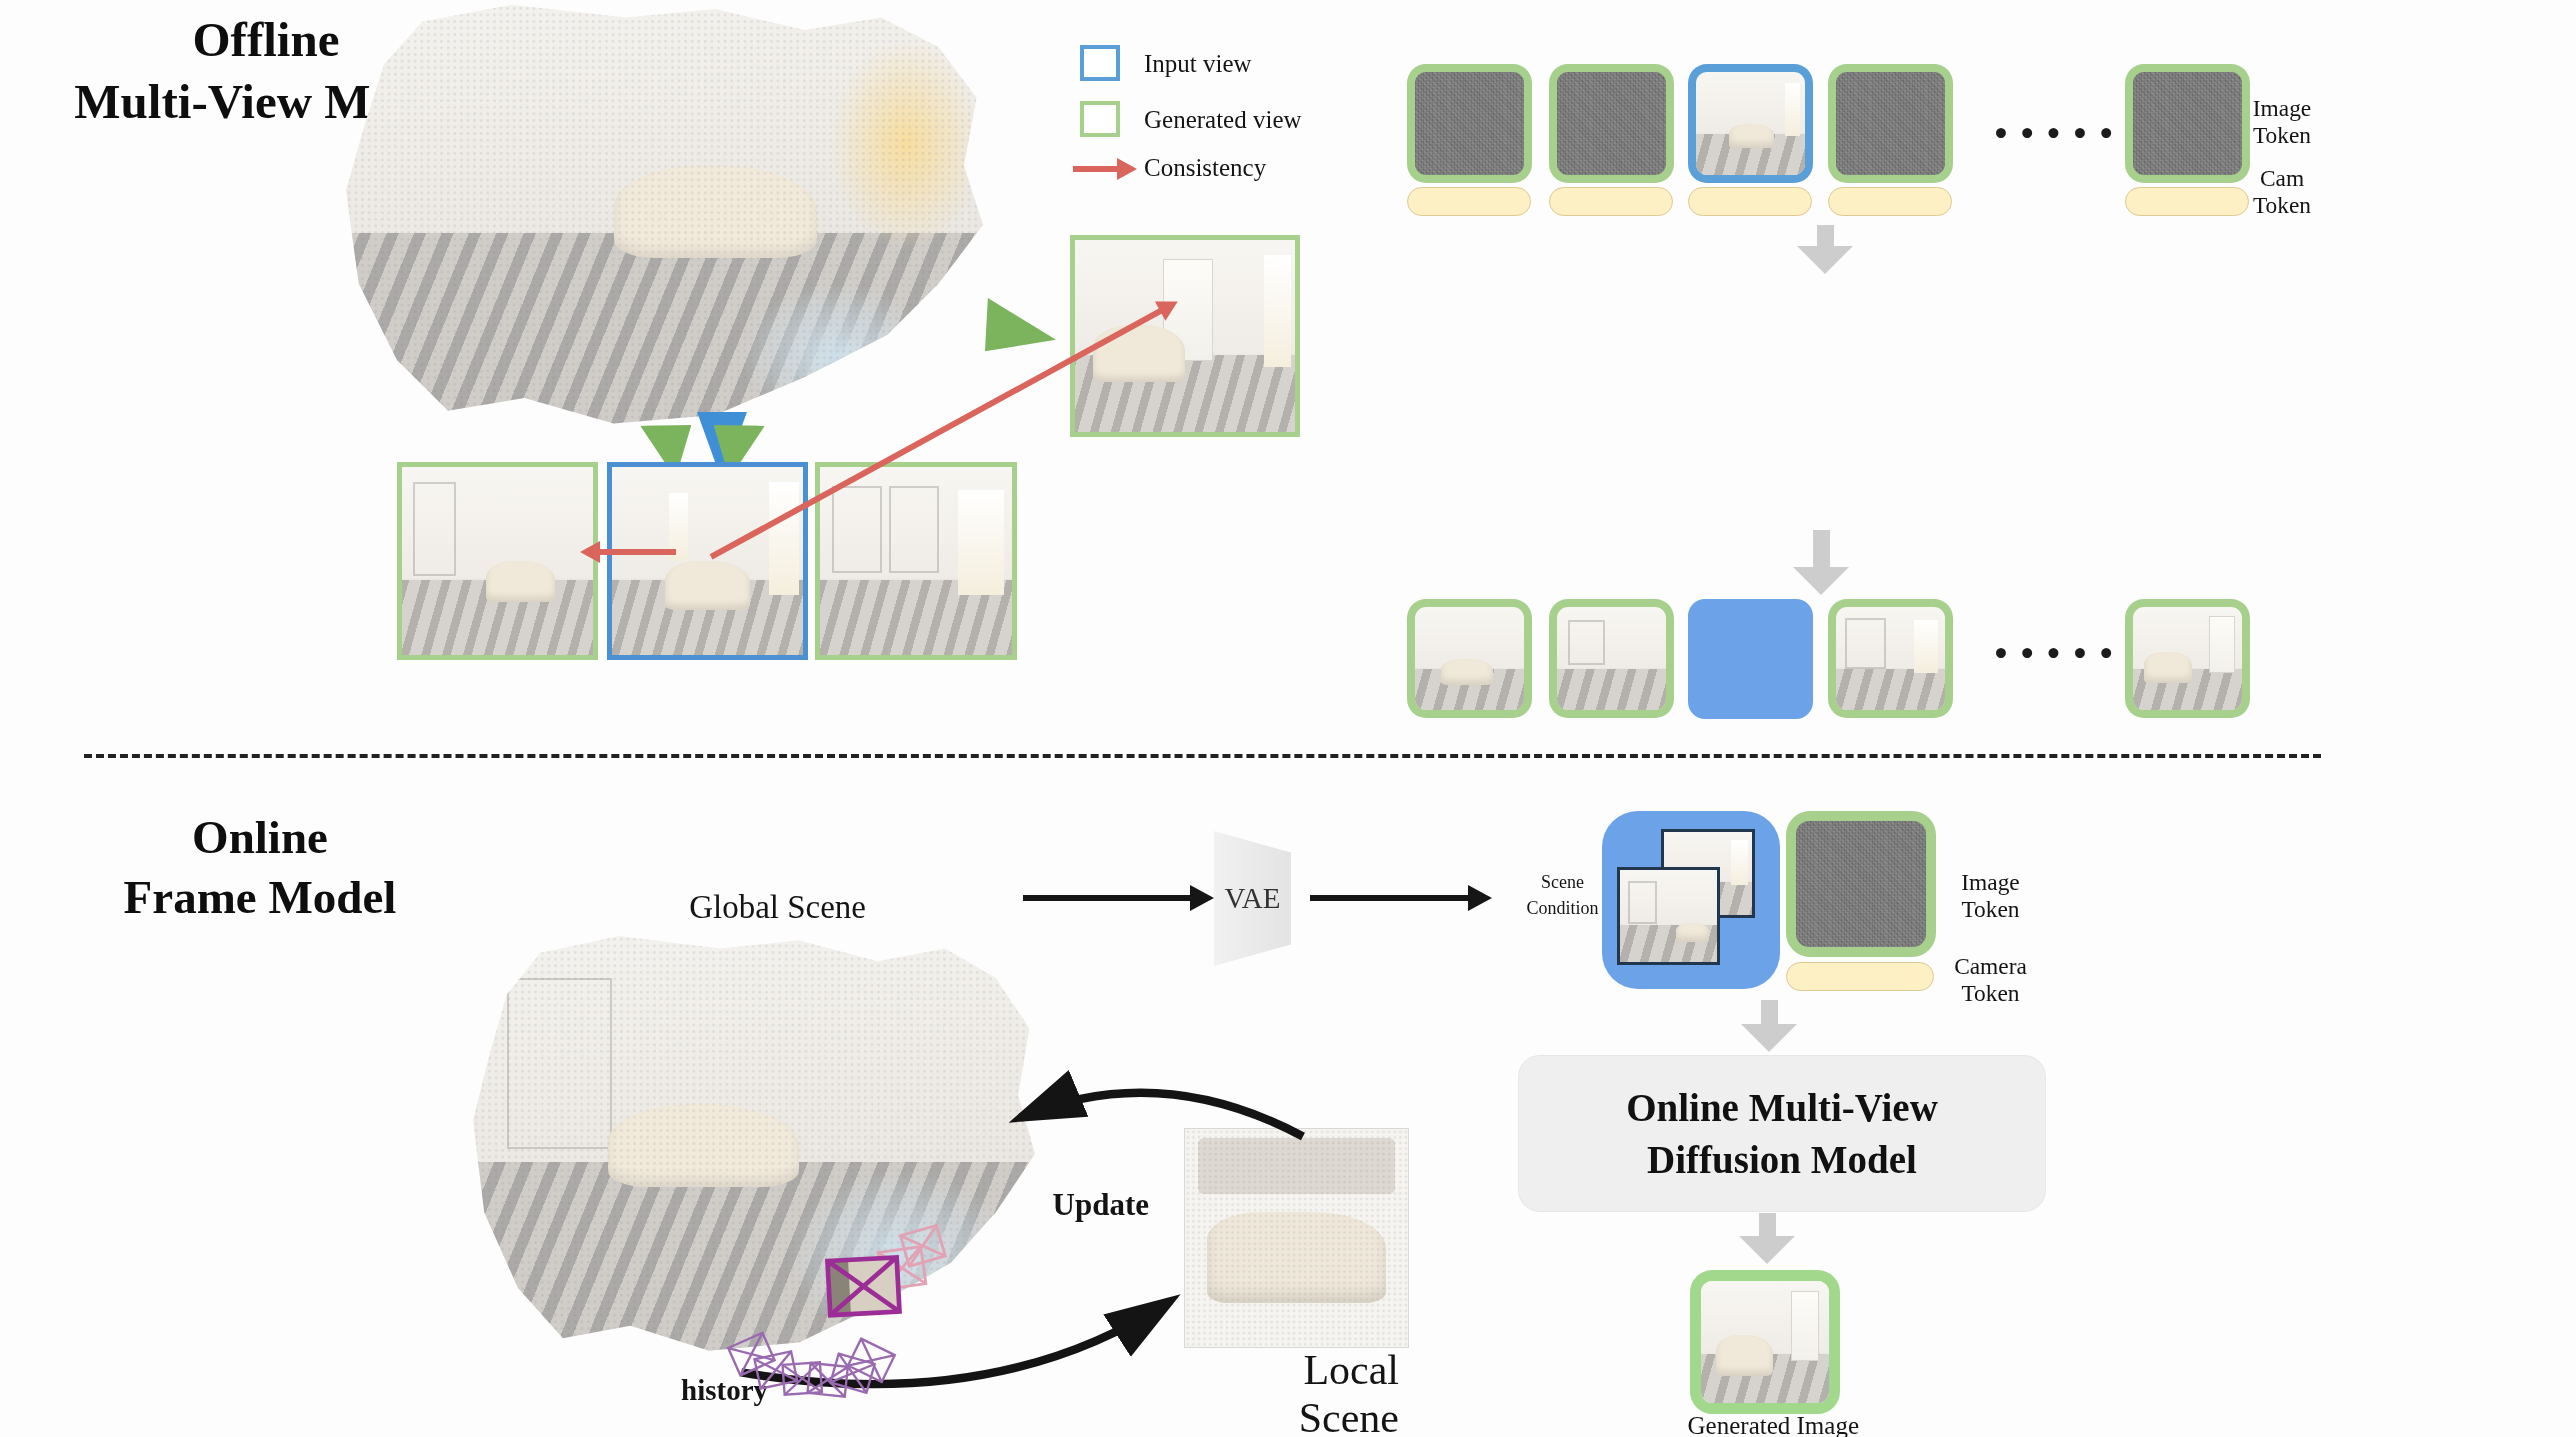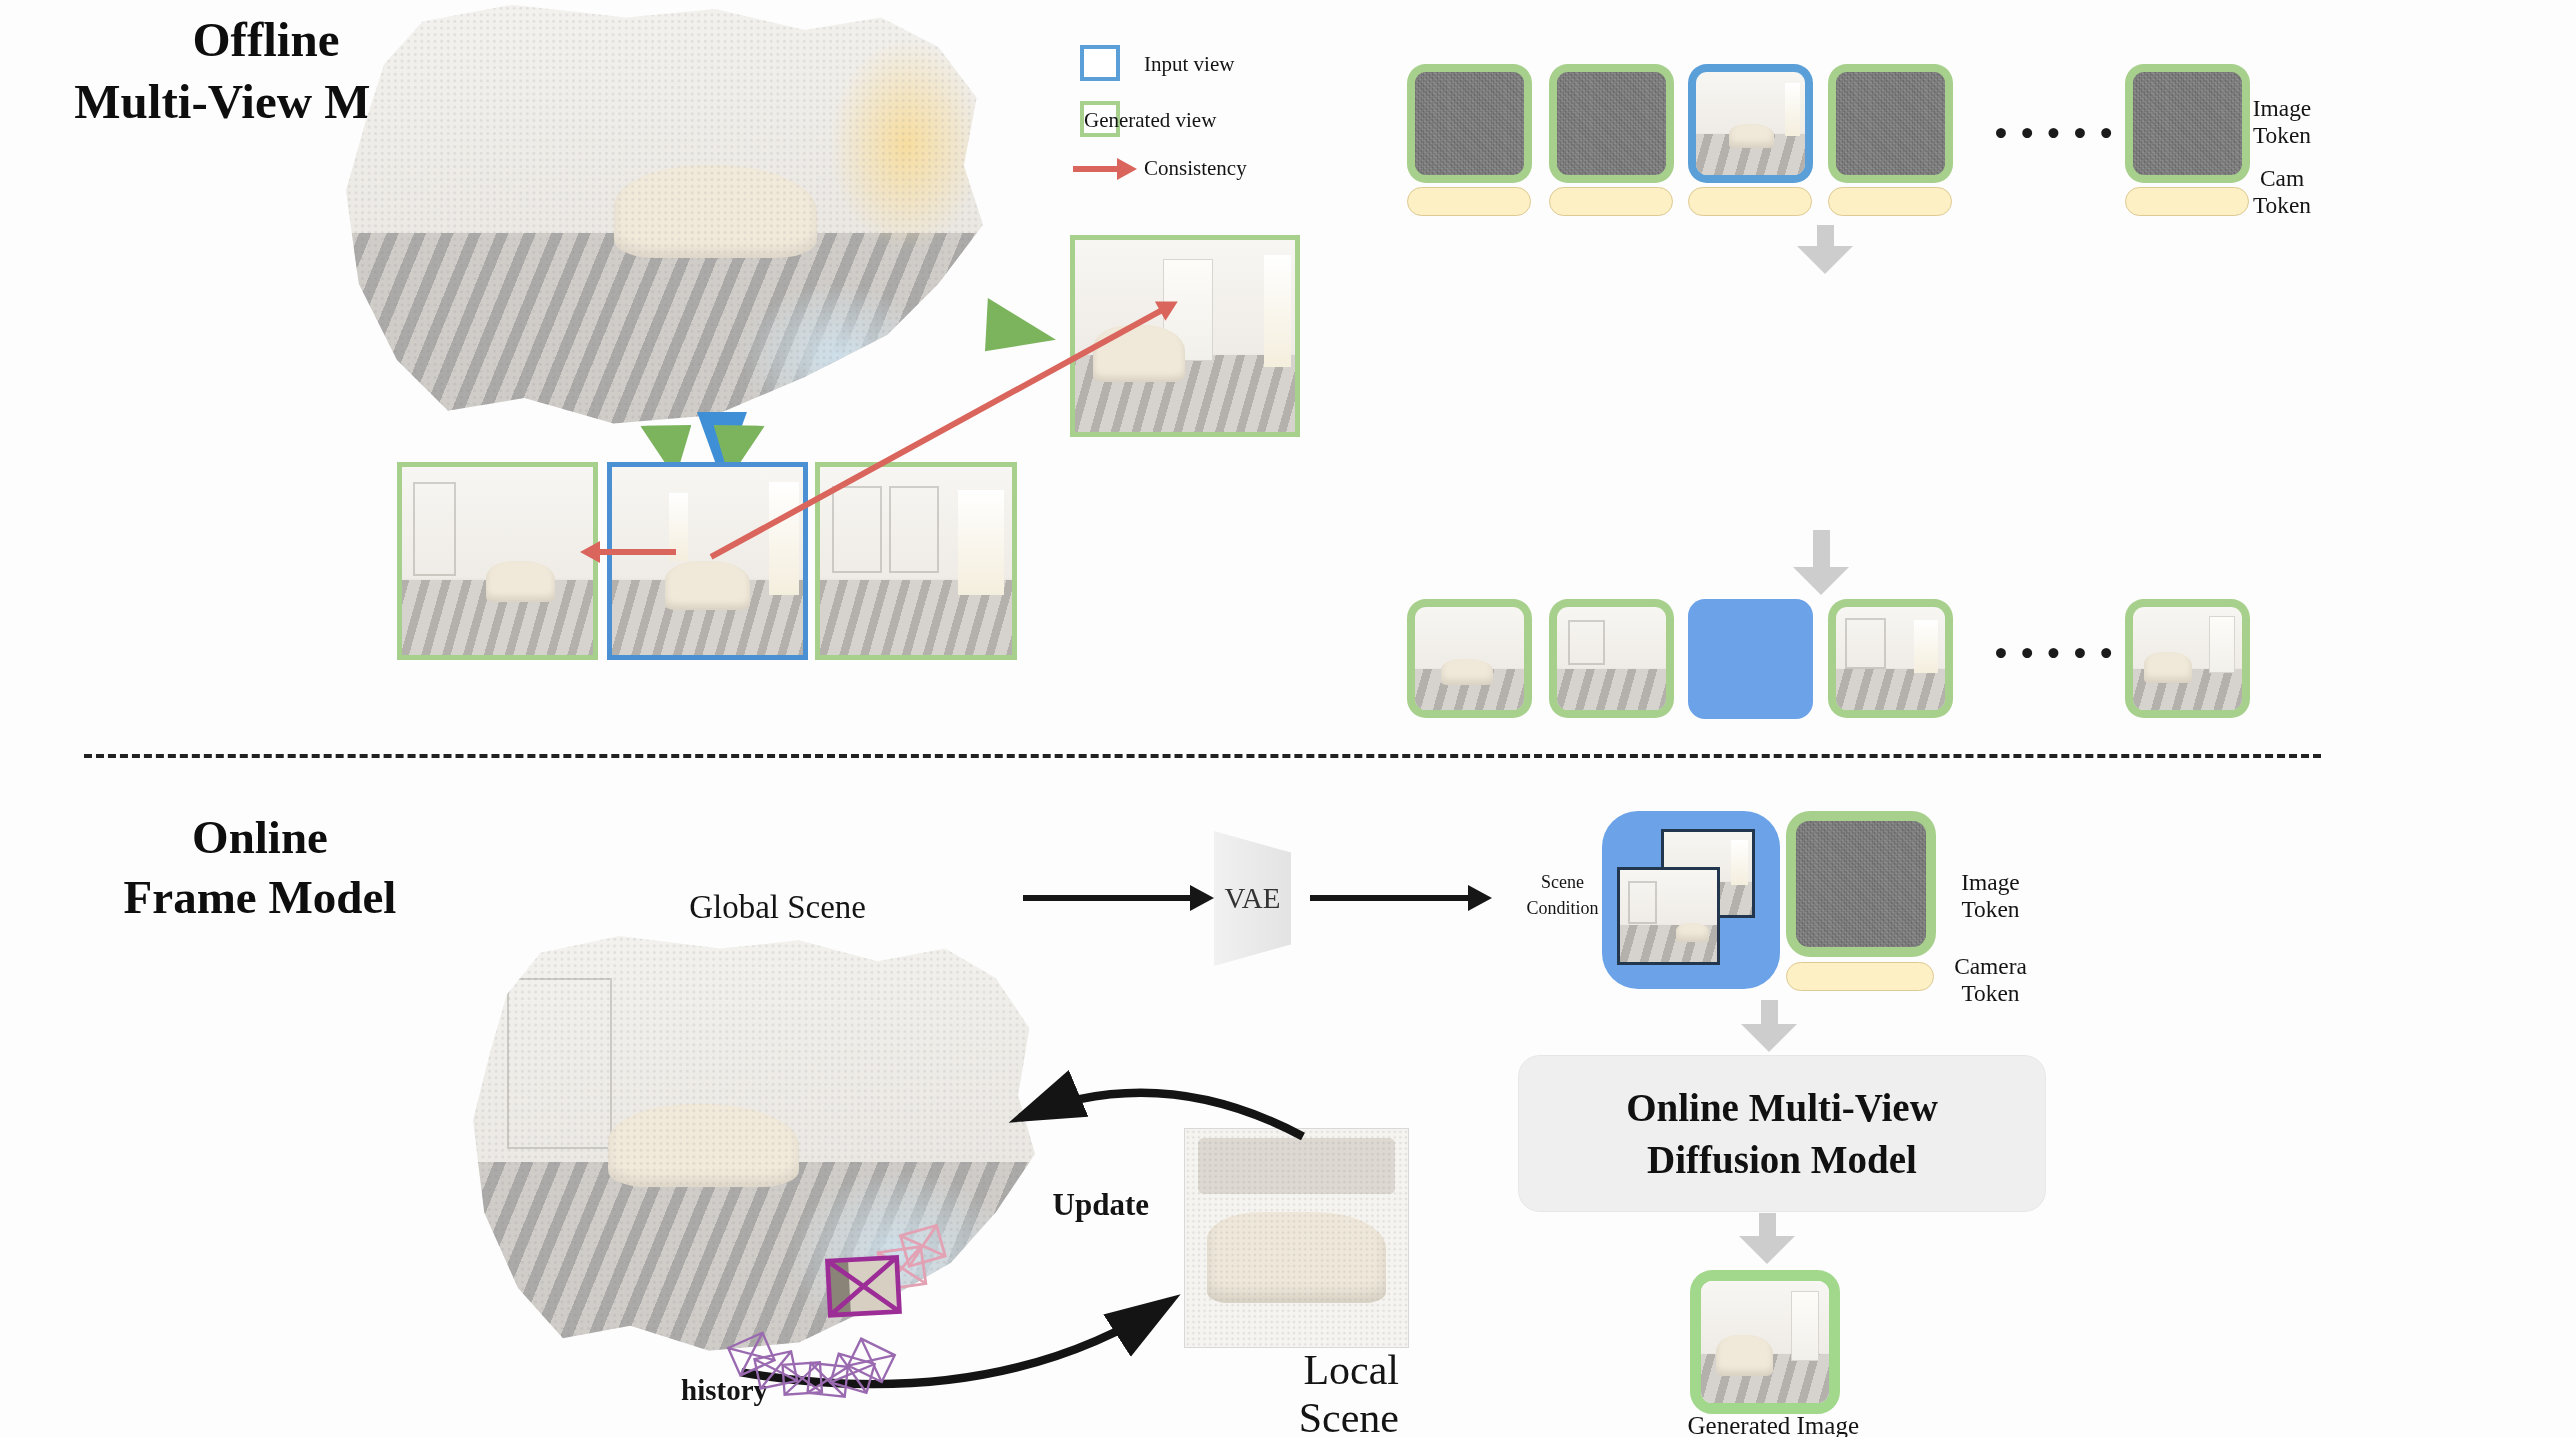--- a/index.html
+++ b/index.html
@@ -8,21 +8,21 @@
 
   
   .sec-title{position:absolute;text-align:center;font-weight:bold;color:#0e0e0e;}
   .sec-title .l{display:block;}
   #offline-title{left:60px;top:9.4px;width:412px;font-size:49px;line-height:62px;}
   #online-title{left:54px;top:807px;width:412px;font-size:47px;line-height:60px;}
 
   
   .lg-sq{position:absolute;width:32px;height:28px;border:4.7px solid #5b9fd8;background:#fff;}
   .lg-sq.green{border-color:#a6d08c;}
-  .lg-txt{position:absolute;font-size:21px;line-height:28px;white-space:nowrap;}
+  .lg-txt{position:absolute;font-size:25px;line-height:28px;white-space:nowrap;}
 
   
   .red-line{position:absolute;height:5.6px;background:#d9655c;}
   .red-head-r:after{content:"";position:absolute;right:-19px;top:-8.4px;width:0;height:0;
     border-left:20.6px solid #d9655c;border-top:11.2px solid transparent;border-bottom:11.2px solid transparent;}
   .red-head-l:before{content:"";position:absolute;left:-19px;top:-8.4px;width:0;height:0;
     border-right:20.6px solid #d9655c;border-top:11.2px solid transparent;border-bottom:11.2px solid transparent;}
 
   
   .blk-line{position:absolute;height:5.6px;background:#161616;}
@@ -126,21 +126,21 @@
     <div class="floorp"></div>
     <div class="warm" style="right:0;top:8%;width:24%;height:50%;"></div>
     <div class="cool" style="right:8%;bottom:0;width:30%;height:34%;"></div>
     <div class="blob" style="left:42%;top:38%;width:32%;height:22%;"></div>
     <div class="speckle"></div>
   </div>
 
   <div class="lg-sq" style="left:1080px;top:45px;"></div>
   <div class="lg-txt" style="left:1144px;top:50px;">Input view</div>
   <div class="lg-sq green" style="left:1080px;top:101px;"></div>
-  <div class="lg-txt" style="left:1084px;top:106px;">Generated view</div>
+  <div class="lg-txt" style="left:1144px;top:106px;">Generated view</div>
   <div class="red-line red-head-r" style="left:1073px;top:166px;width:45px;"></div>
   <div class="lg-txt" style="left:1144px;top:154px;">Consistency</div>
 
   <div class="tri" style="left:643px;top:423px;width:51px;height:56px;background:#7cb45e;clip-path:polygon(0 0,100% 8%,58% 100%);transform:rotate(-6deg);"></div>
   <div class="tri" style="left:696px;top:412px;width:52px;height:69px;background:#3f8fd6;clip-path:polygon(2% 0,98% 0,50% 100%);"></div>
   <div class="tri" style="left:711px;top:423px;width:51px;height:56px;background:#7cb45e;clip-path:polygon(0 8%,100% 0,42% 100%);transform:rotate(6deg);"></div>
 
   <div class="tri" style="left:985px;top:298px;width:71px;height:58px;background:#7cb45e;clip-path:polygon(4% 0,0 92%,100% 72%);"></div>
 
   <div class="frame g" style="left:1070px;top:235px;width:220px;height:192px;">

